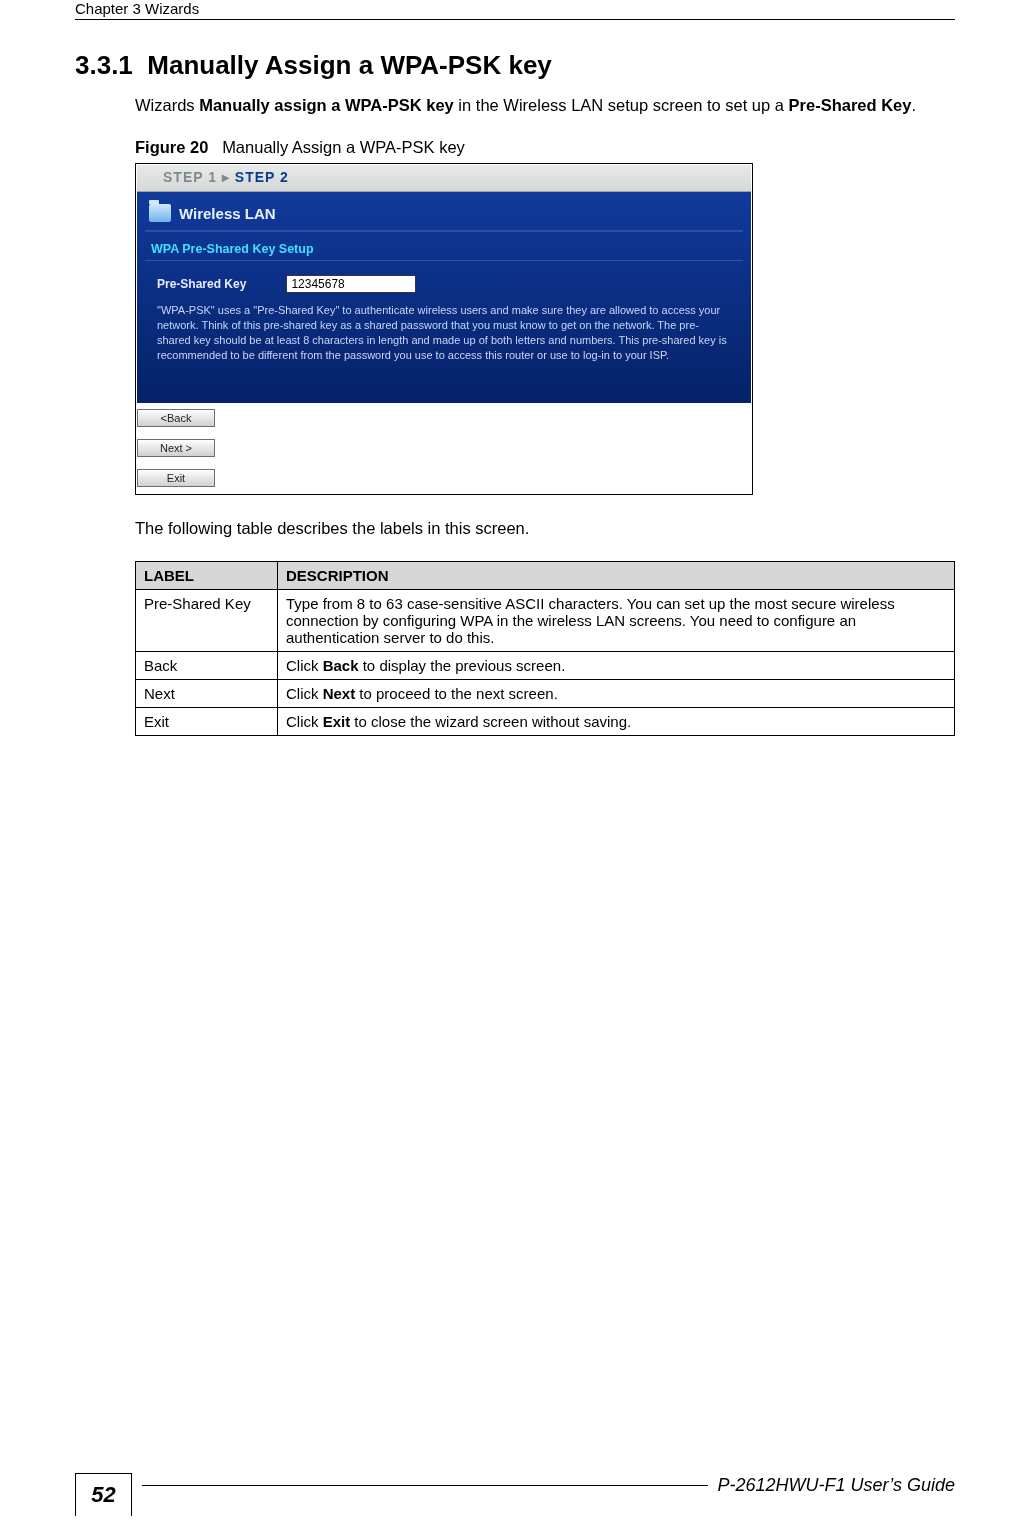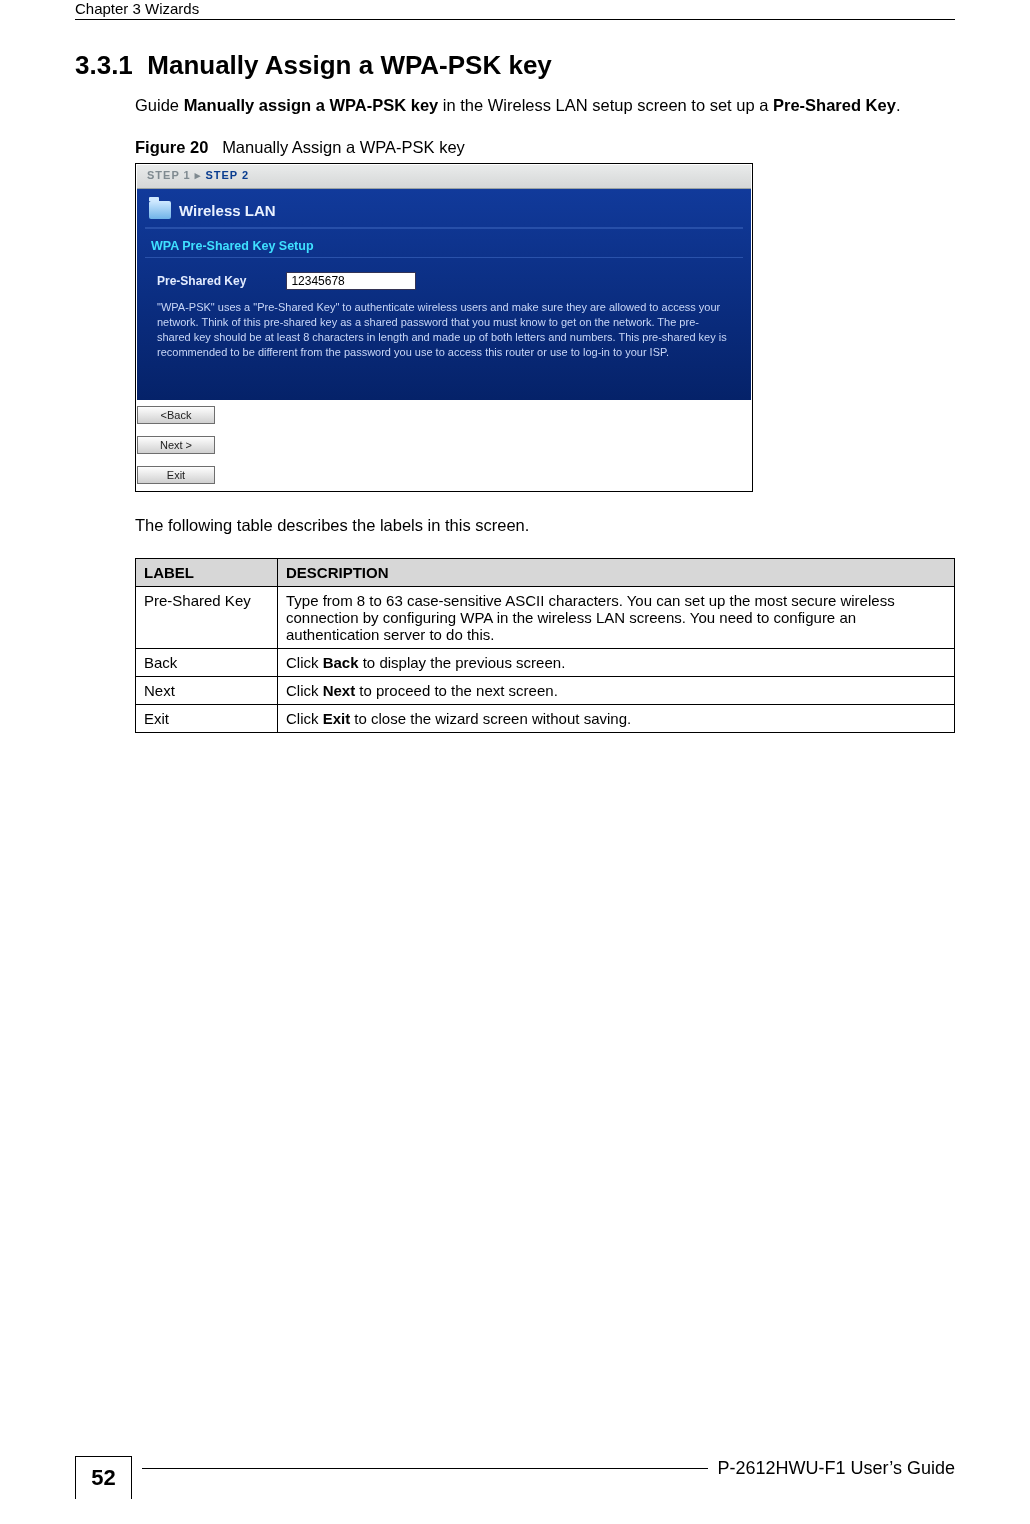--- a/index.html
+++ b/index.html
@@ -48,22 +48,22 @@
     padding: 1px;
   }
   
   .wizard {
     width: 614px;
     background: linear-gradient(#fff,#fff);
   }
   .wiz-step-bar {
     background: linear-gradient(#e9ebeb, #d5d7d7);
     border-bottom: 1px solid #9aa3a3;
-    padding: 4px 10px 6px 10px;
-    font-size: 11px;
+    padding: 4px 10px 6px 26px;
+    font-size: 14px;
     font-weight: bold;
     color: #7f8a90;
     letter-spacing: 1px;
   }
   .wiz-step-bar .cur {
     color: #0a3d8f;
   }
   .wiz-body {
     background: #0a2f87;
     background: linear-gradient(#113a9b, #052269);
@@ -163,24 +163,25 @@
   .tbl th {
     background: #d7d7d7;
     font-weight: bold;
   }
   .tbl td:first-child, .tbl th:first-child {
     width: 125px;
   }
   
   .footer {
     position: absolute;
-    bottom: 25px;
+    bottom: 8px;
     left: 0;
     right: 0;
     padding: 0 75px;
+    font-style: italic;
   }
   .footer-line {
     display: flex;
     align-items: center;
     gap: 10px;
   }
   .page-num-box {
     border: 1px solid #000;
     font-weight: bold;
     font-size: 22px;
@@ -207,21 +208,21 @@
 <body>
 
 <div class="page">
   <div class="top-header">Chapter 3 Wizards</div>
 
   <div class="section-heading">
     <span>3.3.1</span>&nbsp;&nbsp;<span>Manually Assign a WPA-PSK key</span>
   </div>
 
   <div class="body-text">
-    <span>Guide </span><b>Manually assign a WPA-PSK key</b><span> in the Wireless LAN setup screen to set up a </span><b>Pre-Shared Key</b><span>.</span>
+    <span>Wizards </span><b>Manually assign a WPA-PSK key</b><span> in the Wireless LAN setup screen to set up a </span><b>Pre-Shared Key</b><span>.</span>
   </div>
 
   <div class="caption">
     <b>Figure 20</b>&nbsp;&nbsp;&nbsp;<span>Manually Assign a WPA-PSK key</span>
   </div>
 
   <div class="figure-wrap">
     <div class="wizard">
       <div class="wiz-step-bar">
         <span>STEP 1</span>

